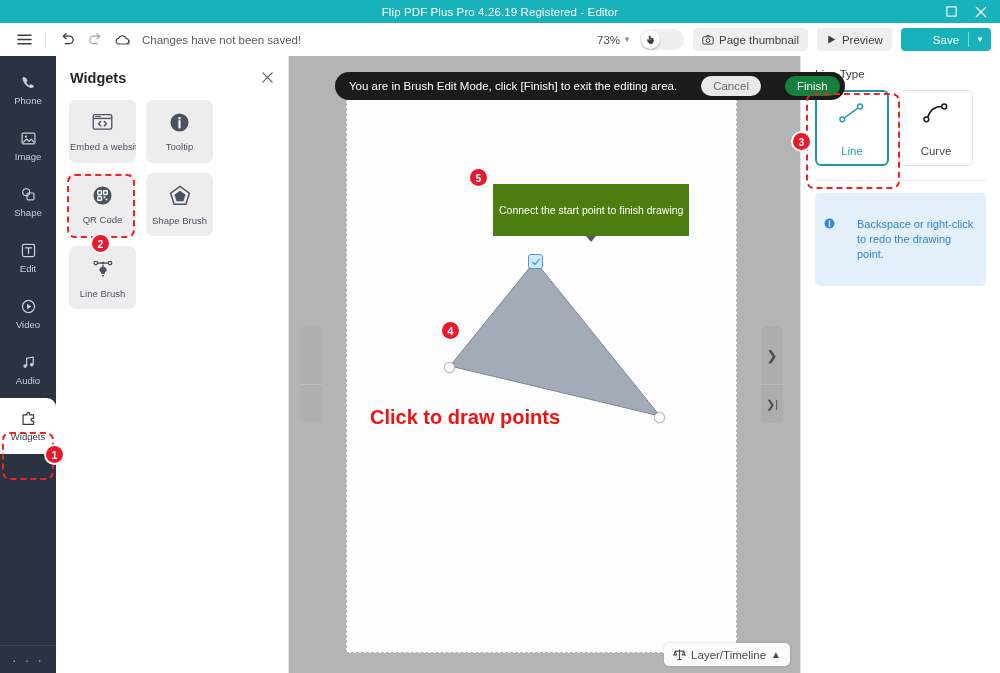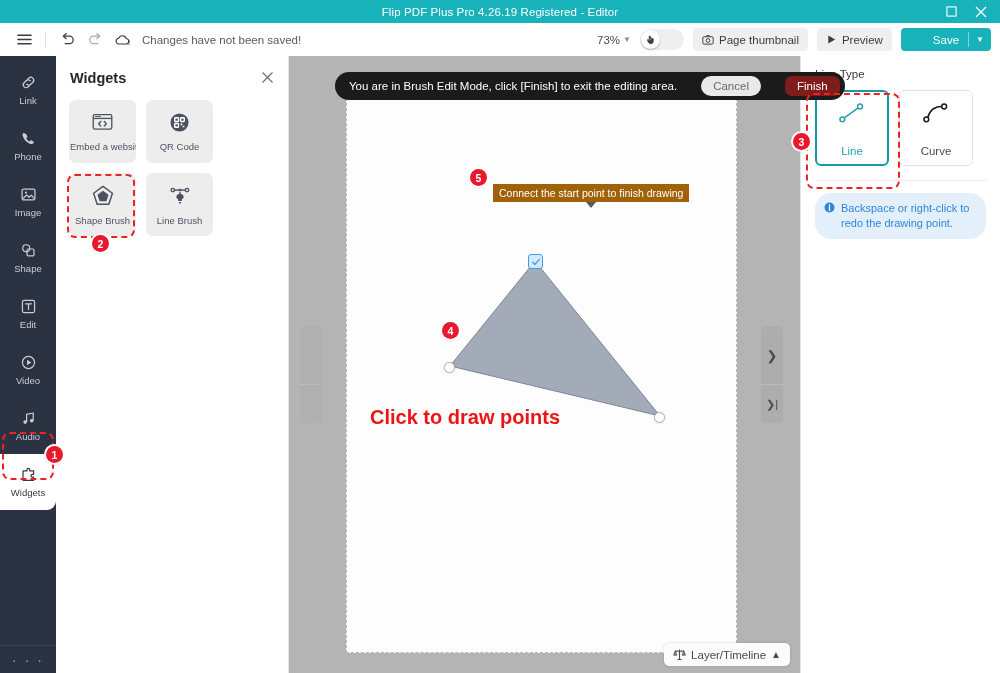--- a/index.html
+++ b/index.html
@@ -119,21 +119,21 @@
     position:absolute; left: 46px; top: 16px; height: 28px;
     background: #1b1b1b; border-radius: 14px; display:flex; align-items:center;
     padding: 0 5px 0 14px; gap: 24px; z-index: 30;
   }
   .banner .btext { color:#ffffff; font-size: 11.5px; white-space: nowrap; }
   .banner .bbtn {
     height: 20px; border-radius: 10px; font-size: 11.5px; display:flex;
     align-items:center; justify-content:center; padding: 0 12px;
   }
   .bbtn.cancel { background:#e9e9e9; color:#6a6a6a; }
-  .bbtn.finish { background:#7f1d1d; color:#ffffff;border-radius:7px; }
+  .bbtn.finish { background:#15803d; color:#ffffff; }
 
   .nav-left {
     position:absolute; left: 11px; top: 270px; width: 22px; height: 97px;
     background: #b0b0b0; border-radius: 5px;
   }
   .nav-left .hsep { position:absolute; left:0; top: 58px; width:22px; height:1px; background:#bcbcbc; }
   .nav-right {
     position:absolute; left: 472px; top: 270px; width: 22px; height: 97px;
     background: #adadad; border-radius: 5px; color:#4a4a4a;
   }
@@ -154,22 +154,22 @@
   .vertex {
     position:absolute; width: 11px; height: 11px; border-radius:50%;
     background:#ffffff; border: 1px solid #b5b5b5; box-shadow: 0 0 2px rgba(0,0,0,.2);
   }
   .start-node {
     position:absolute; width: 15px; height: 15px; border-radius: 3px;
     background:#d6e9fb; border: 1.5px solid #3b9cf0;
     display:flex; align-items:center; justify-content:center;
   }
   .tooltip-dark {
-    position:absolute; background:#a16207; color:#ffffff; font-size: 10.5px;
-    padding: 3px 6px; white-space: nowrap; z-index: 28;
+    position:absolute; background:#4d7c0f; color:#ffffff; font-size: 10.5px;
+    padding: 20px 6px; white-space: nowrap; z-index: 28;
   }
   .tooltip-dark .arrow {
     position:absolute; left: 50%; margin-left: -5px; bottom: -6px;
     width:0; height:0; border-left: 5px solid transparent; border-right: 5px solid transparent;
     border-top: 6px solid #5a5a5a;
   }
   .hint-text {
     position:absolute; color:#ef1414; font-size: 20px; font-weight: bold;
     white-space: nowrap; z-index: 26;
   }
@@ -182,22 +182,22 @@
 
   
   .rpanel {
     position:absolute; left: 800px; top: 56px; width: 200px; height: 617px;
     background:#ffffff; border-left: 1px solid #e4e4e4; padding: 12px 14px;
   }
   .rp-title { font-size: 11.5px; color:#3b3b3b; margin-bottom: 10px; }
   .rp-row { display:flex; gap: 10px; }
   .rp-hr { height:1px; background:#ececec; margin: 14px 0 12px 0; }
   .rp-info {
-    background:#e3f0fb; border-radius: 16px; padding: 8px 9px;
-    display:flex; gap: 6px; color:#2f86d6; font-size: 11px; line-height: 1.35;
+    background:#e3f0fb; border-radius: 5px; padding: 24px 9px;
+    display:flex; gap: 22px; color:#2f86d6; font-size: 11px; line-height: 1.35;
   }
   .rp-info .i-ic { flex: 0 0 auto; margin-top: 1px; }
 </style>
 </head>
 <body>
 
 <div id="app">
 
   <div class="titlebar">
     <div class="tb-title">Flip PDF Plus Pro 4.26.19 Registered - Editor</div>
@@ -275,27 +275,20 @@
         <span class="lbl">Save</span>
         <span class="sep"></span>
         <span class="cv">▼</span>
       </div>
     </div>
   </div>
 
   <div class="rail">
     <div class="rail-spacer"></div>
 
-    <div class="rail-item">
-      <svg width="17" height="17" viewBox="0 0 18 18">
-          <path d="M7.2 10.8a3 3 0 0 0 4.3 0l2.1-2.1a3 3 0 0 0-4.3-4.3L8.1 5.6" fill="none" stroke="currentColor" stroke-width="1.3" stroke-linecap="round"></path>
-          <path d="M10.8 7.2a3 3 0 0 0-4.3 0L4.4 9.3a3 3 0 0 0 4.3 4.3l1.2-1.2" fill="none" stroke="currentColor" stroke-width="1.3" stroke-linecap="round"></path>
-        </svg>
-      <span>Link</span>
-    </div>
 
     <div class="rail-item">
       <svg width="17" height="17" viewBox="0 0 18 18">
           <path d="M4 2.8c-1 .6-1.6 1.7-1.2 3 .7 2.6 2.3 4.9 4.3 6.6 1.9 1.6 4 2.6 5.4 2.5 1-.1 1.9-.9 2.2-1.8.1-.4-.1-.8-.5-1l-2-1.1c-.4-.2-.8-.1-1.1.2l-.9 1c-1.5-.8-2.8-2-3.6-3.5l1-.9c.3-.3.4-.7.2-1.1L6.6 4.6c-.2-.4-.6-.6-1-.5z" fill="currentColor"></path>
         </svg>
       <span>Phone</span>
     </div>
 
     <div class="rail-item">
       <svg width="17" height="17" viewBox="0 0 18 18">
@@ -366,20 +359,28 @@
       <div class="wcard">
         <svg width="23" height="23" viewBox="0 0 26 26">
           <rect x="2.5" y="4" width="21" height="16.5" rx="1.8" fill="none" stroke="#4c5360" stroke-width="1.5"></rect>
           <path d="M2.5 8.4h21" stroke="#4c5360" stroke-width="1.5"></path>
           <path d="M5.2 6.2h1M7.4 6.2h1M9.6 6.2h1" stroke="#4c5360" stroke-width="1.3" stroke-linecap="round"></path>
           <path d="M11 11.8 8.6 14.4 11 17M15 11.8l2.4 2.6L15 17" fill="none" stroke="#4c5360" stroke-width="1.5" stroke-linecap="round" stroke-linejoin="round"></path>
         </svg>
         <span class="wlabel">Embed a website</span>
       </div>
 
+      <div class="wcard">
+        <svg width="23" height="23" viewBox="0 0 26 26">
+          <circle cx="13" cy="13" r="10.2" fill="#4c5360"></circle>
+          <circle cx="13" cy="8.2" r="1.5" fill="#fff"></circle>
+          <path d="M13 11.4v7.2" stroke="#fff" stroke-width="2.4" stroke-linecap="round"></path>
+        </svg>
+        <span class="wlabel">Tooltip</span>
+      </div>
 
       <div class="wcard">
         <svg width="23" height="23" viewBox="0 0 26 26">
           <circle cx="13" cy="13" r="10.2" fill="#4c5360"></circle>
           <rect x="7.6" y="7.6" width="4.2" height="4.2" rx=".7" fill="none" stroke="#fff" stroke-width="1.6"></rect>
           <rect x="14.2" y="7.6" width="4.2" height="4.2" rx=".7" fill="none" stroke="#fff" stroke-width="1.6"></rect>
           <rect x="7.6" y="14.2" width="4.2" height="4.2" rx=".7" fill="none" stroke="#fff" stroke-width="1.6"></rect>
           <path d="M14.2 14.2h1.9v1.9h-1.9zM16.6 16.6h1.9v1.9h-1.9z" fill="#fff"></path>
         </svg>
         <span class="wlabel">QR Code</span>

